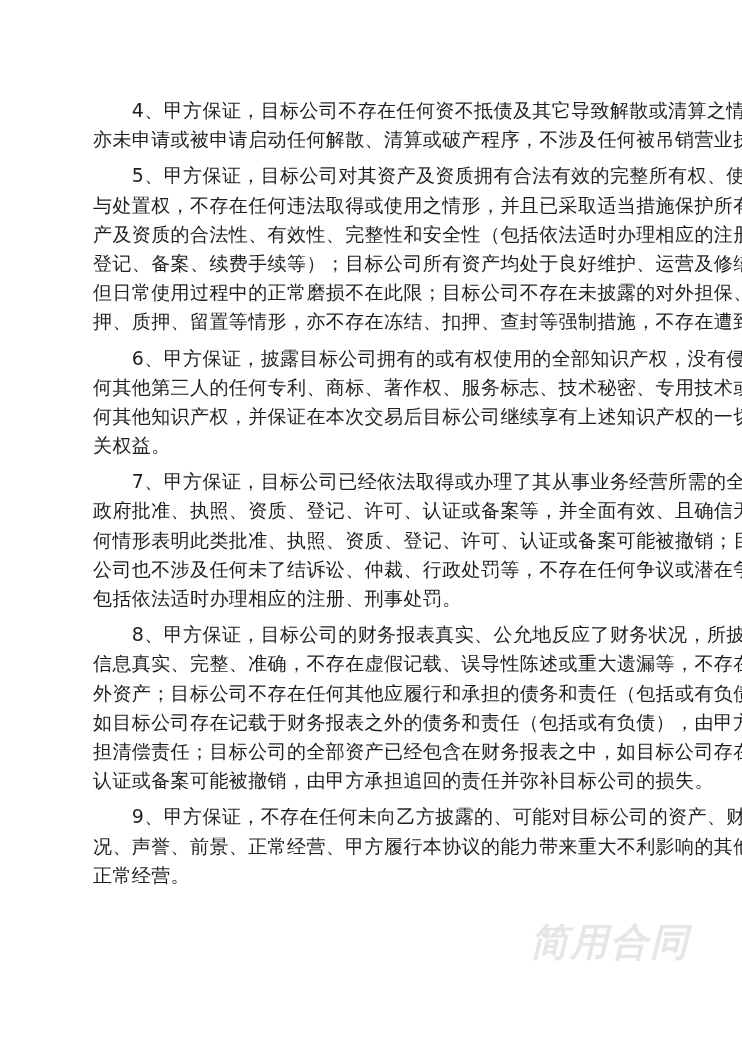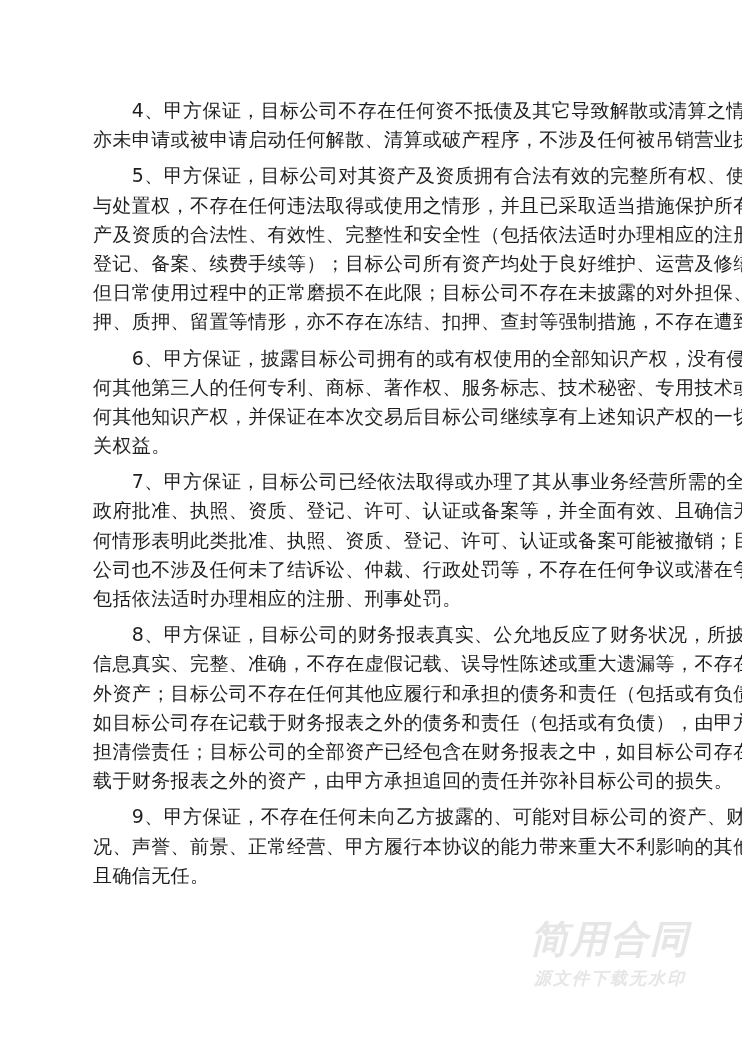--- a/index.html
+++ b/index.html
@@ -9,21 +9,21 @@
   }
   .page { position:absolute; left:93px; top:96px; width:580px; }
   .para { margin:0 0 7px 0; }
   .line {
     font-size:19px; line-height:29.2px; height:29.2px; white-space:nowrap;
     text-align:justify; text-align-last:justify; letter-spacing:0.4px; overflow:visible;
   }
   .line.last { text-align-last:left; }
   .watermark {
     position:absolute; left:510px; top:920px; width:200px; text-align:center; color:#e6e6e6;
-    font-family:Liberation Mono, monospace; font-style:italic; font-weight:bold; user-select:none;
+    font-family:Liberation Sans, sans-serif; font-style:italic; font-weight:bold; user-select:none;
   }
   .wm-main { font-size:38px; letter-spacing:2px; line-height:44px; }
   .wm-sub { font-size:17px; letter-spacing:2px; line-height:24px; margin-top:4px; }
 </style>
 </head>
 <body>
 
 <div class="page">
   <div class="para">
     <div class="line">　　4、甲方保证，目标公司不存在任何资不抵债及其它导致解散或清算之情形，</div>
@@ -49,25 +49,24 @@
     <div class="line">何情形表明此类批准、执照、资质、登记、许可、认证或备案可能被撤销；目标</div>
     <div class="line">公司也不涉及任何未了结诉讼、仲裁、行政处罚等，不存在任何争议或潜在争议，</div>
     <div class="line last">包括依法适时办理相应的注册、刑事处罚。</div>
   </div>
   <div class="para">
     <div class="line">　　8、甲方保证，目标公司的财务报表真实、公允地反应了财务状况，所披露的</div>
     <div class="line">信息真实、完整、准确，不存在虚假记载、误导性陈述或重大遗漏等，不存在账</div>
     <div class="line">外资产；目标公司不存在任何其他应履行和承担的债务和责任（包括或有负债）。</div>
     <div class="line">如目标公司存在记载于财务报表之外的债务和责任（包括或有负债），由甲方承</div>
     <div class="line">担清偿责任；目标公司的全部资产已经包含在财务报表之中，如目标公司存在记</div>
-    <div class="line last">载于财务报表之外的资产，由甲方承担追回的责任并弥补目标公司的损失。</div>
+    <div class="line last">认证或备案可能被撤销，由甲方承担追回的责任并弥补目标公司的损失。</div>
   </div>
   <div class="para">
     <div class="line">　　9、甲方保证，不存在任何未向乙方披露的、可能对目标公司的资产、财务状</div>
     <div class="line">况、声誉、前景、正常经营、甲方履行本协议的能力带来重大不利影响的其他情</div>
-    <div class="line last">且确信无任。</div>
+    <div class="line last">正常经营。</div>
   </div>
 </div>
 
 <div class="watermark">
   <div class="wm-main">简用合同</div>
-  <div class="wm-sub">源文件下载无水印</div>
 </div>
 
 </body></html>

